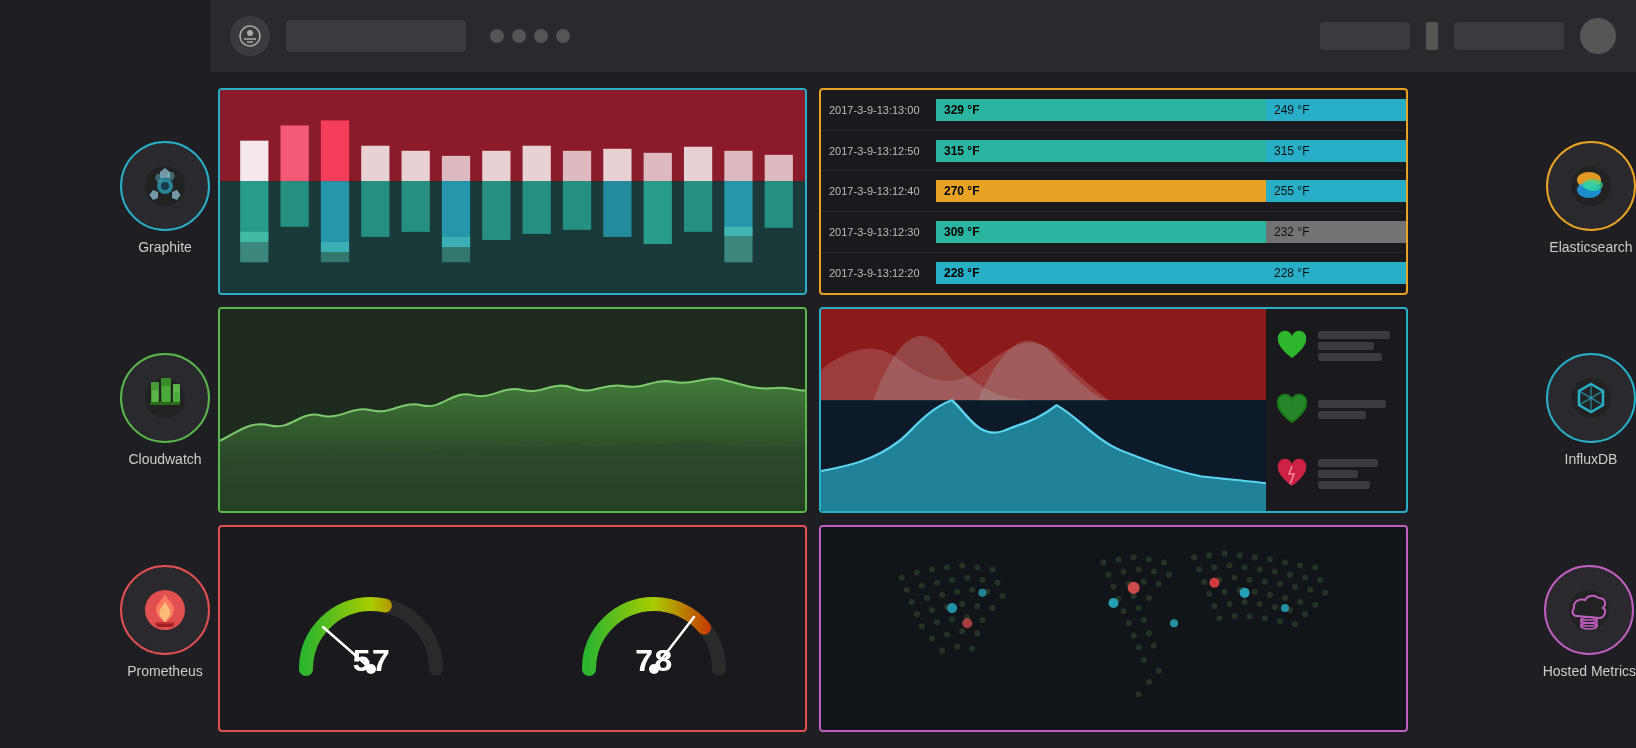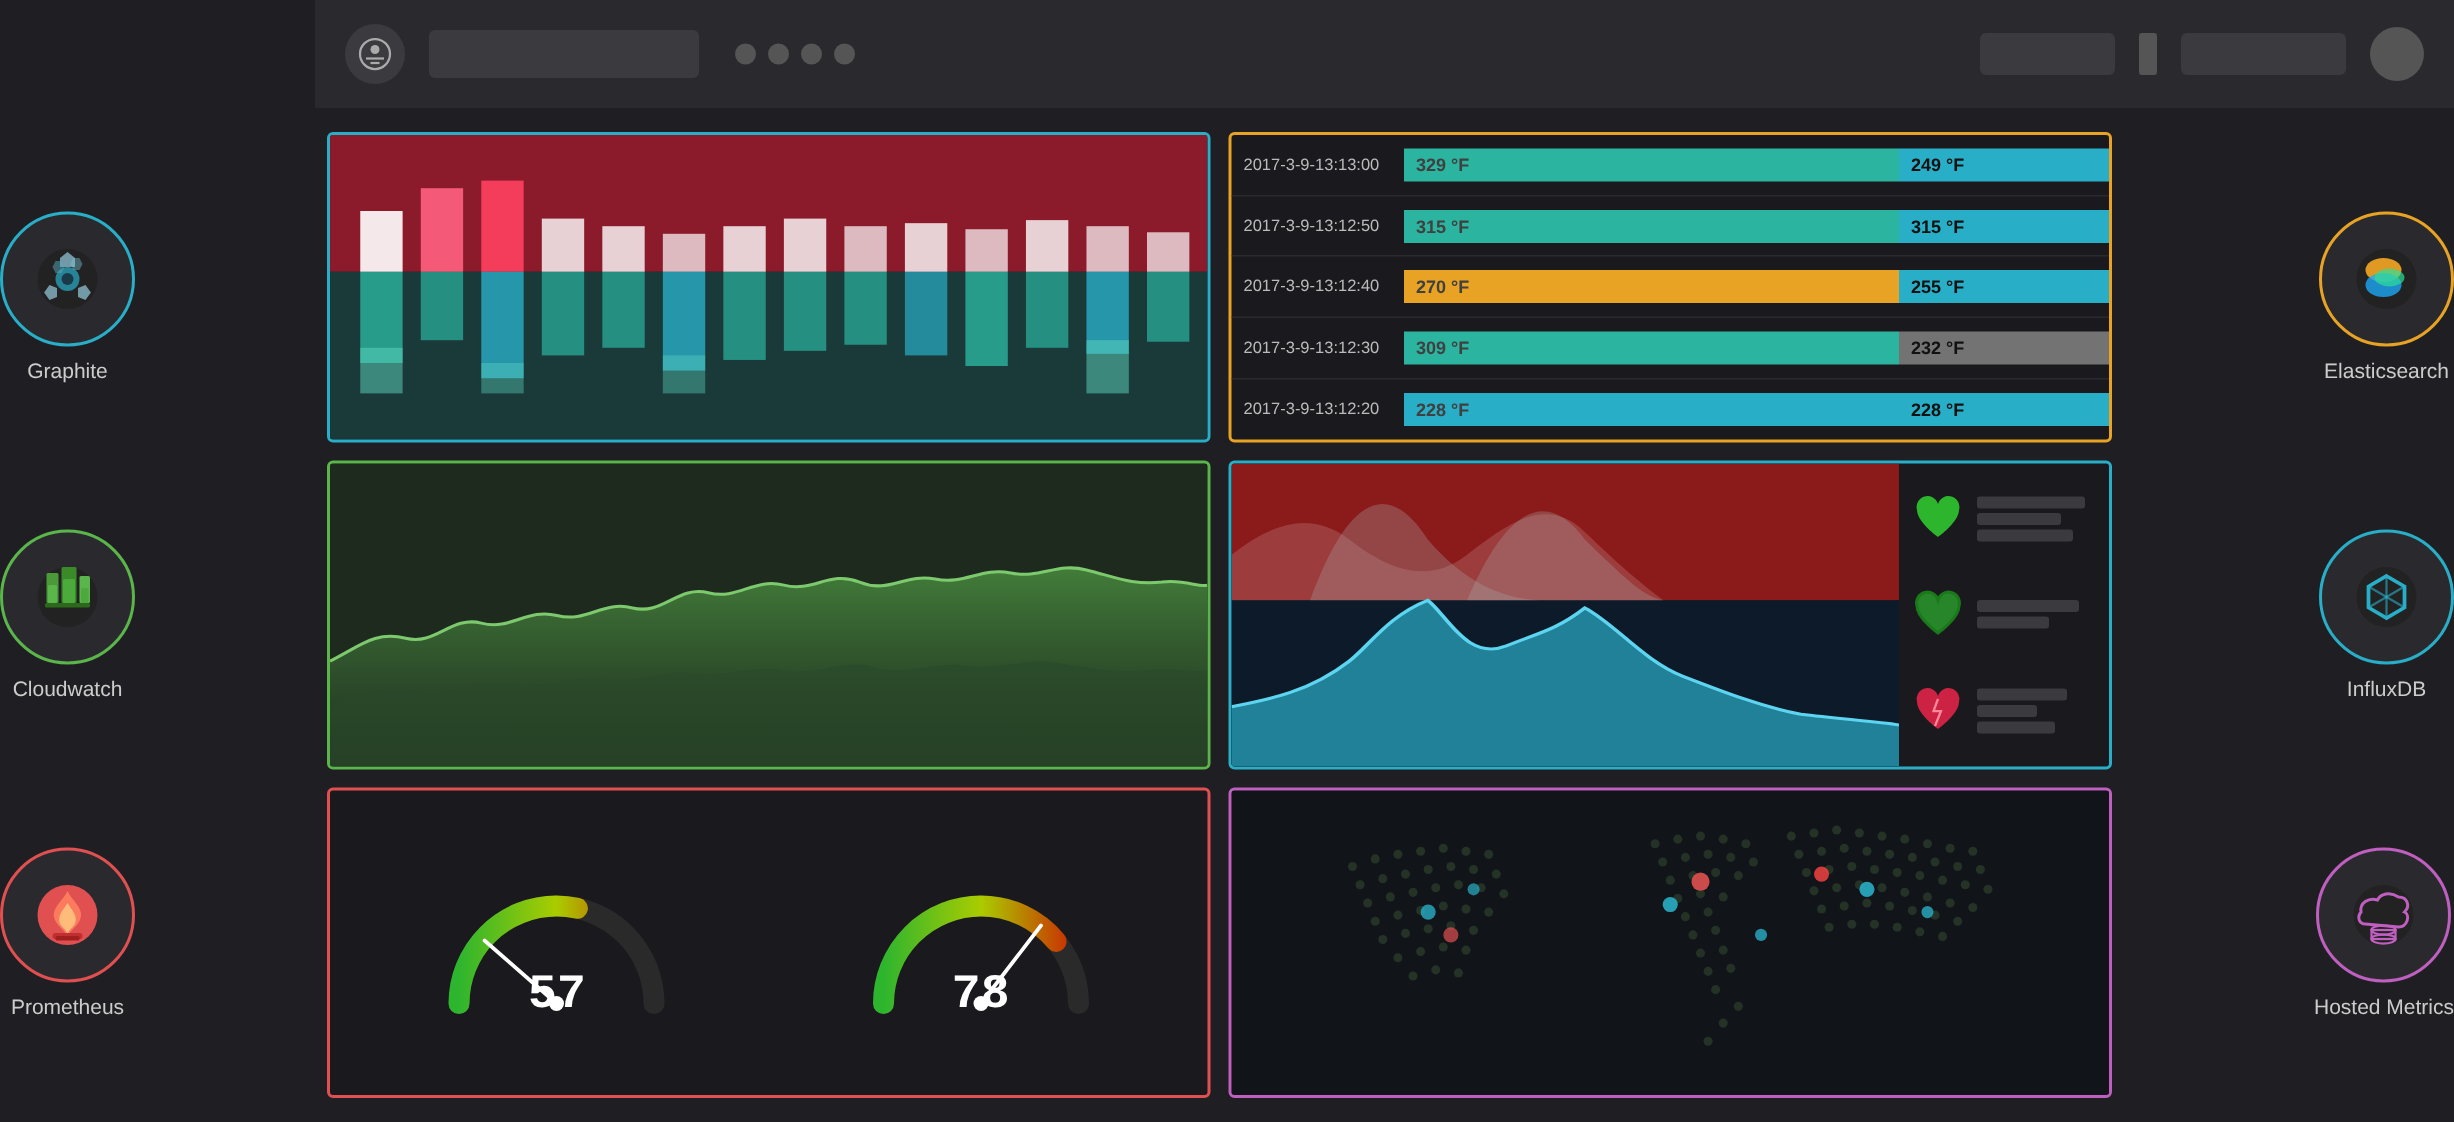--- a/index.html
+++ b/index.html
@@ -63,21 +63,21 @@
       display: flex;
       height: 676px;
       position: relative;
     }
 
     
     .left-sidebar {
       width: 210px;
       display: flex;
       flex-direction: column;
-      align-items: flex-start;
+      align-items: flex-end;
       justify-content: space-around;
       padding: 20px 0;
     }
 
     .sidebar-item {
       display: flex;
       flex-direction: column;
       align-items: center;
       gap: 8px;
     }
@@ -160,27 +160,27 @@
       font-size: 11px;
       padding: 4px 8px;
       width: 115px;
       flex-shrink: 0;
     }
     .table-val1 {
       flex: 1;
       padding: 4px 8px;
       font-size: 12px;
       font-weight: bold;
-      color: #404040;
+      color: #000000;
     }
     .table-val2 {
       width: 140px;
       padding: 4px 8px;
       font-size: 12px;
-      font-weight: bold;
+      font-weight: normal;
       color: #111;
     }
 
     
     .panel-areachart {
       border: 2px solid #5ab54b;
       background: #1f2a1f;
       grid-column: 1;
       grid-row: 2;
     }

